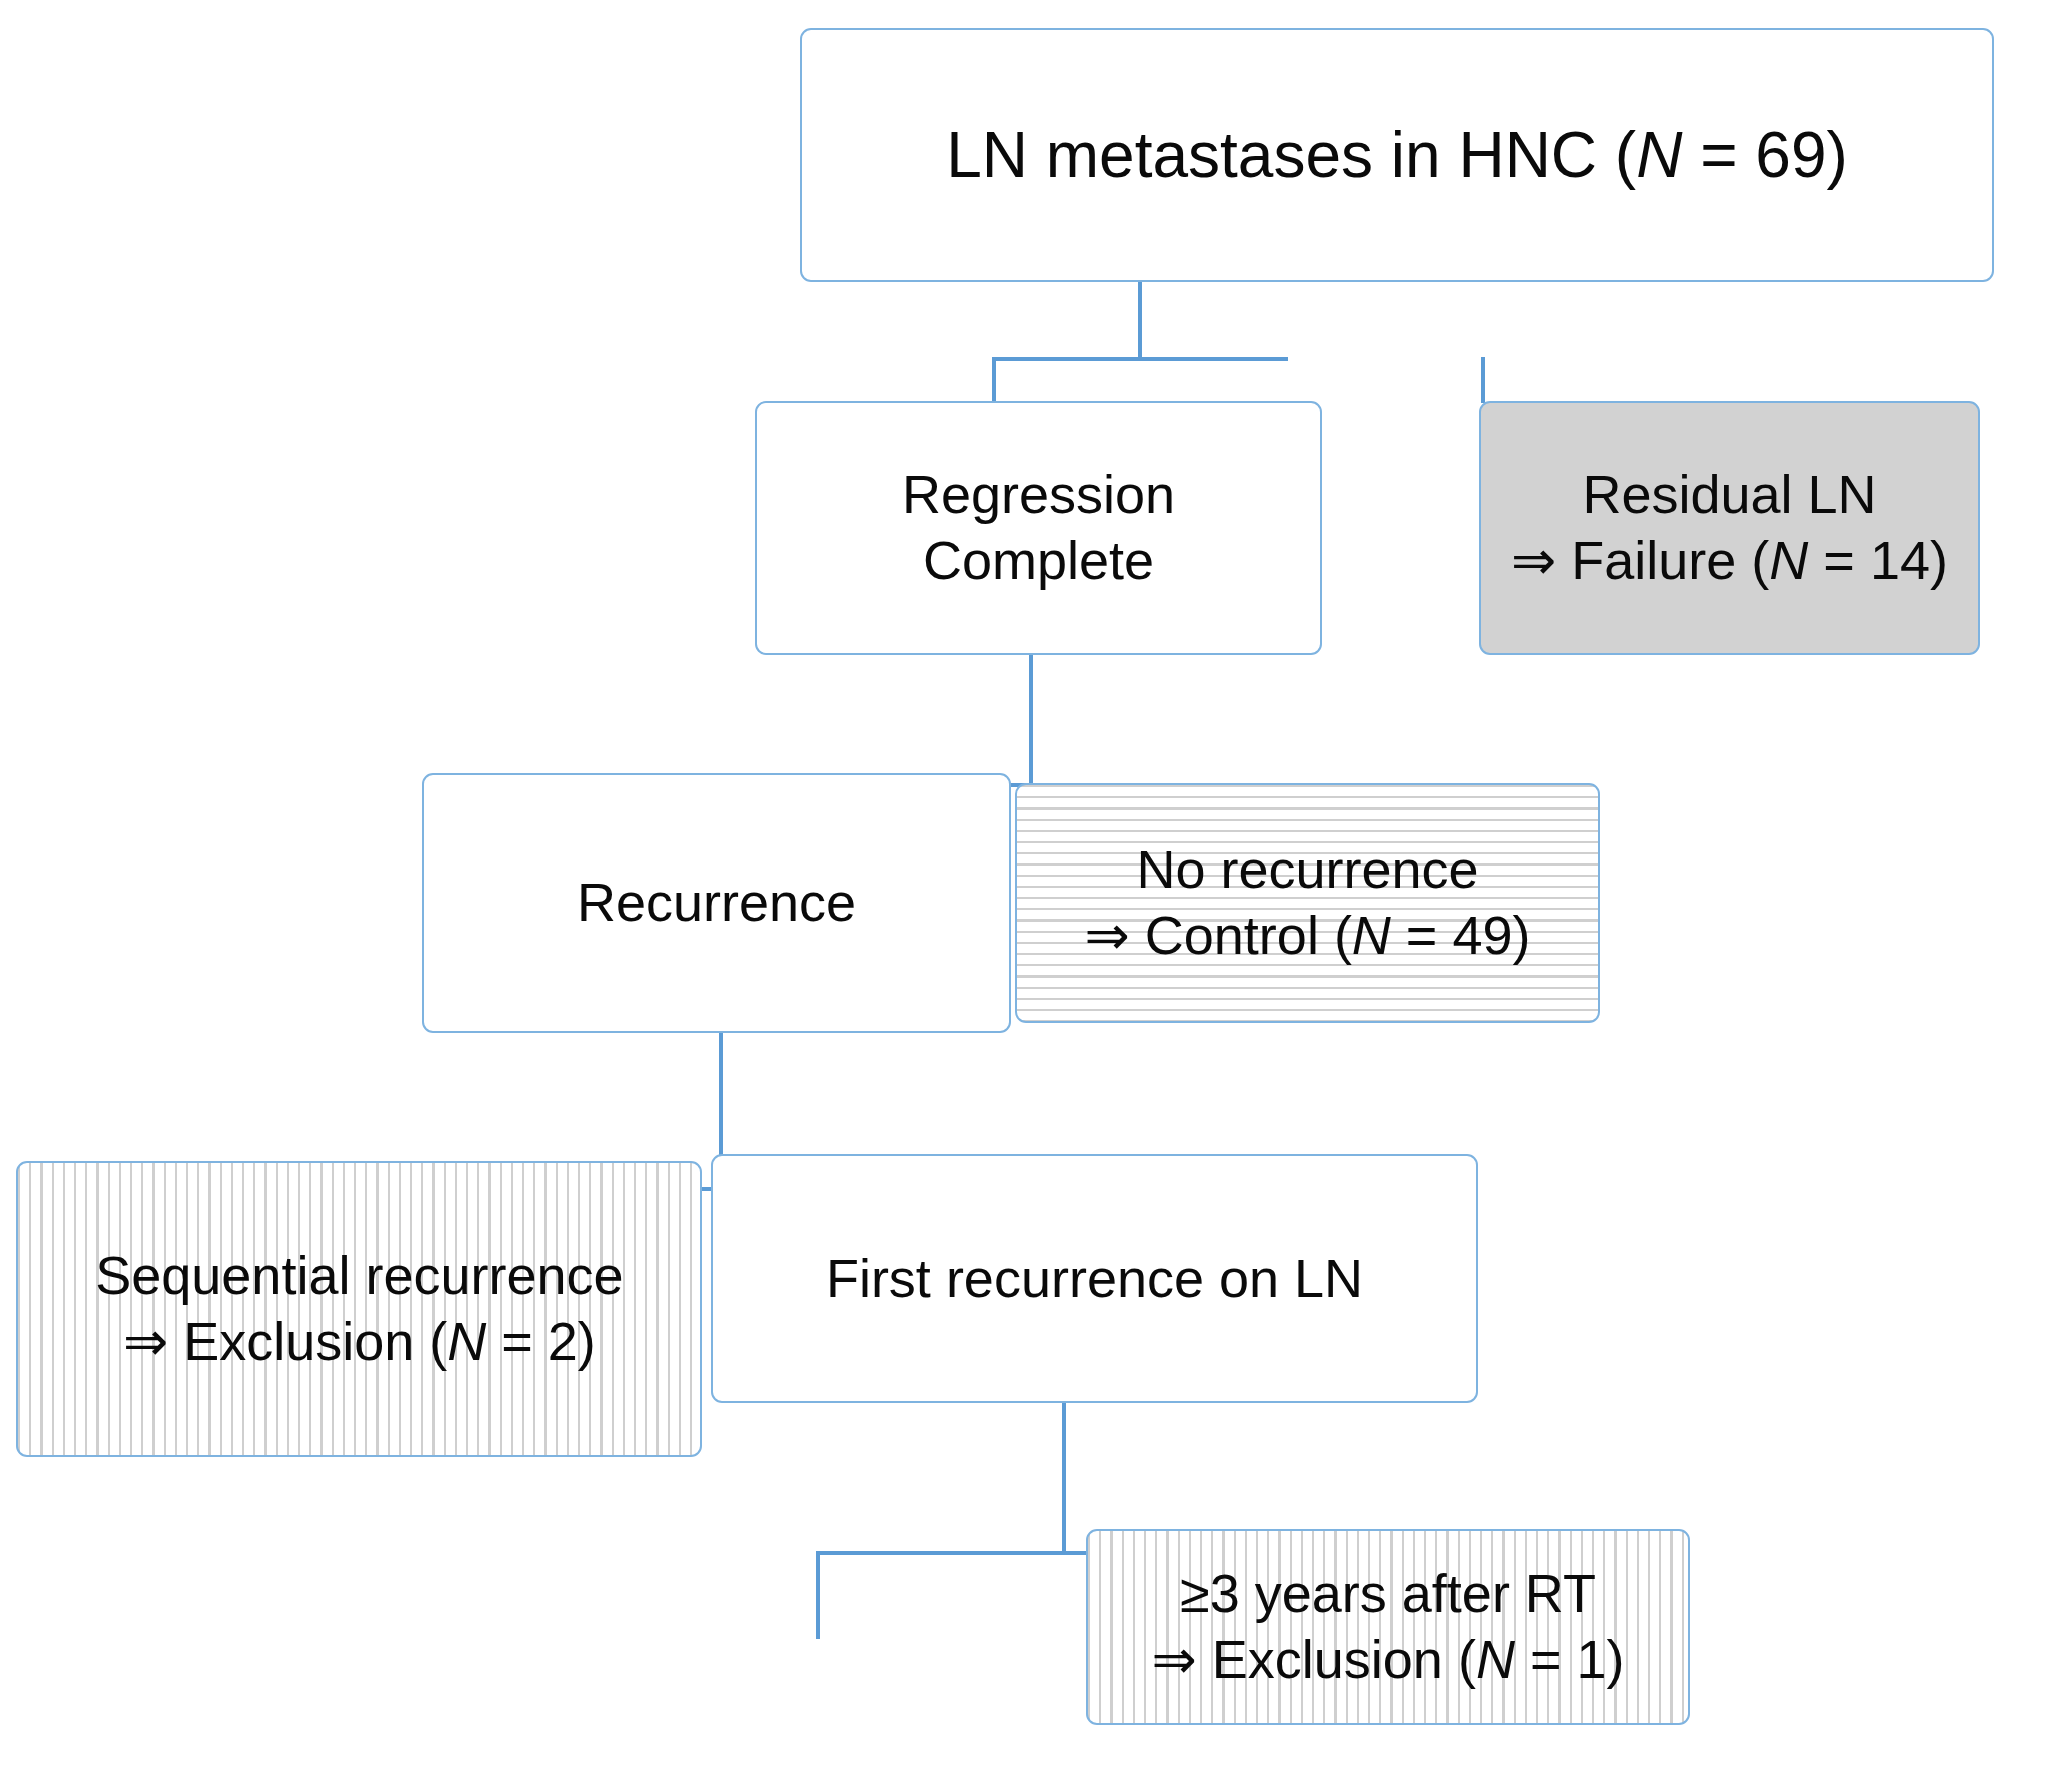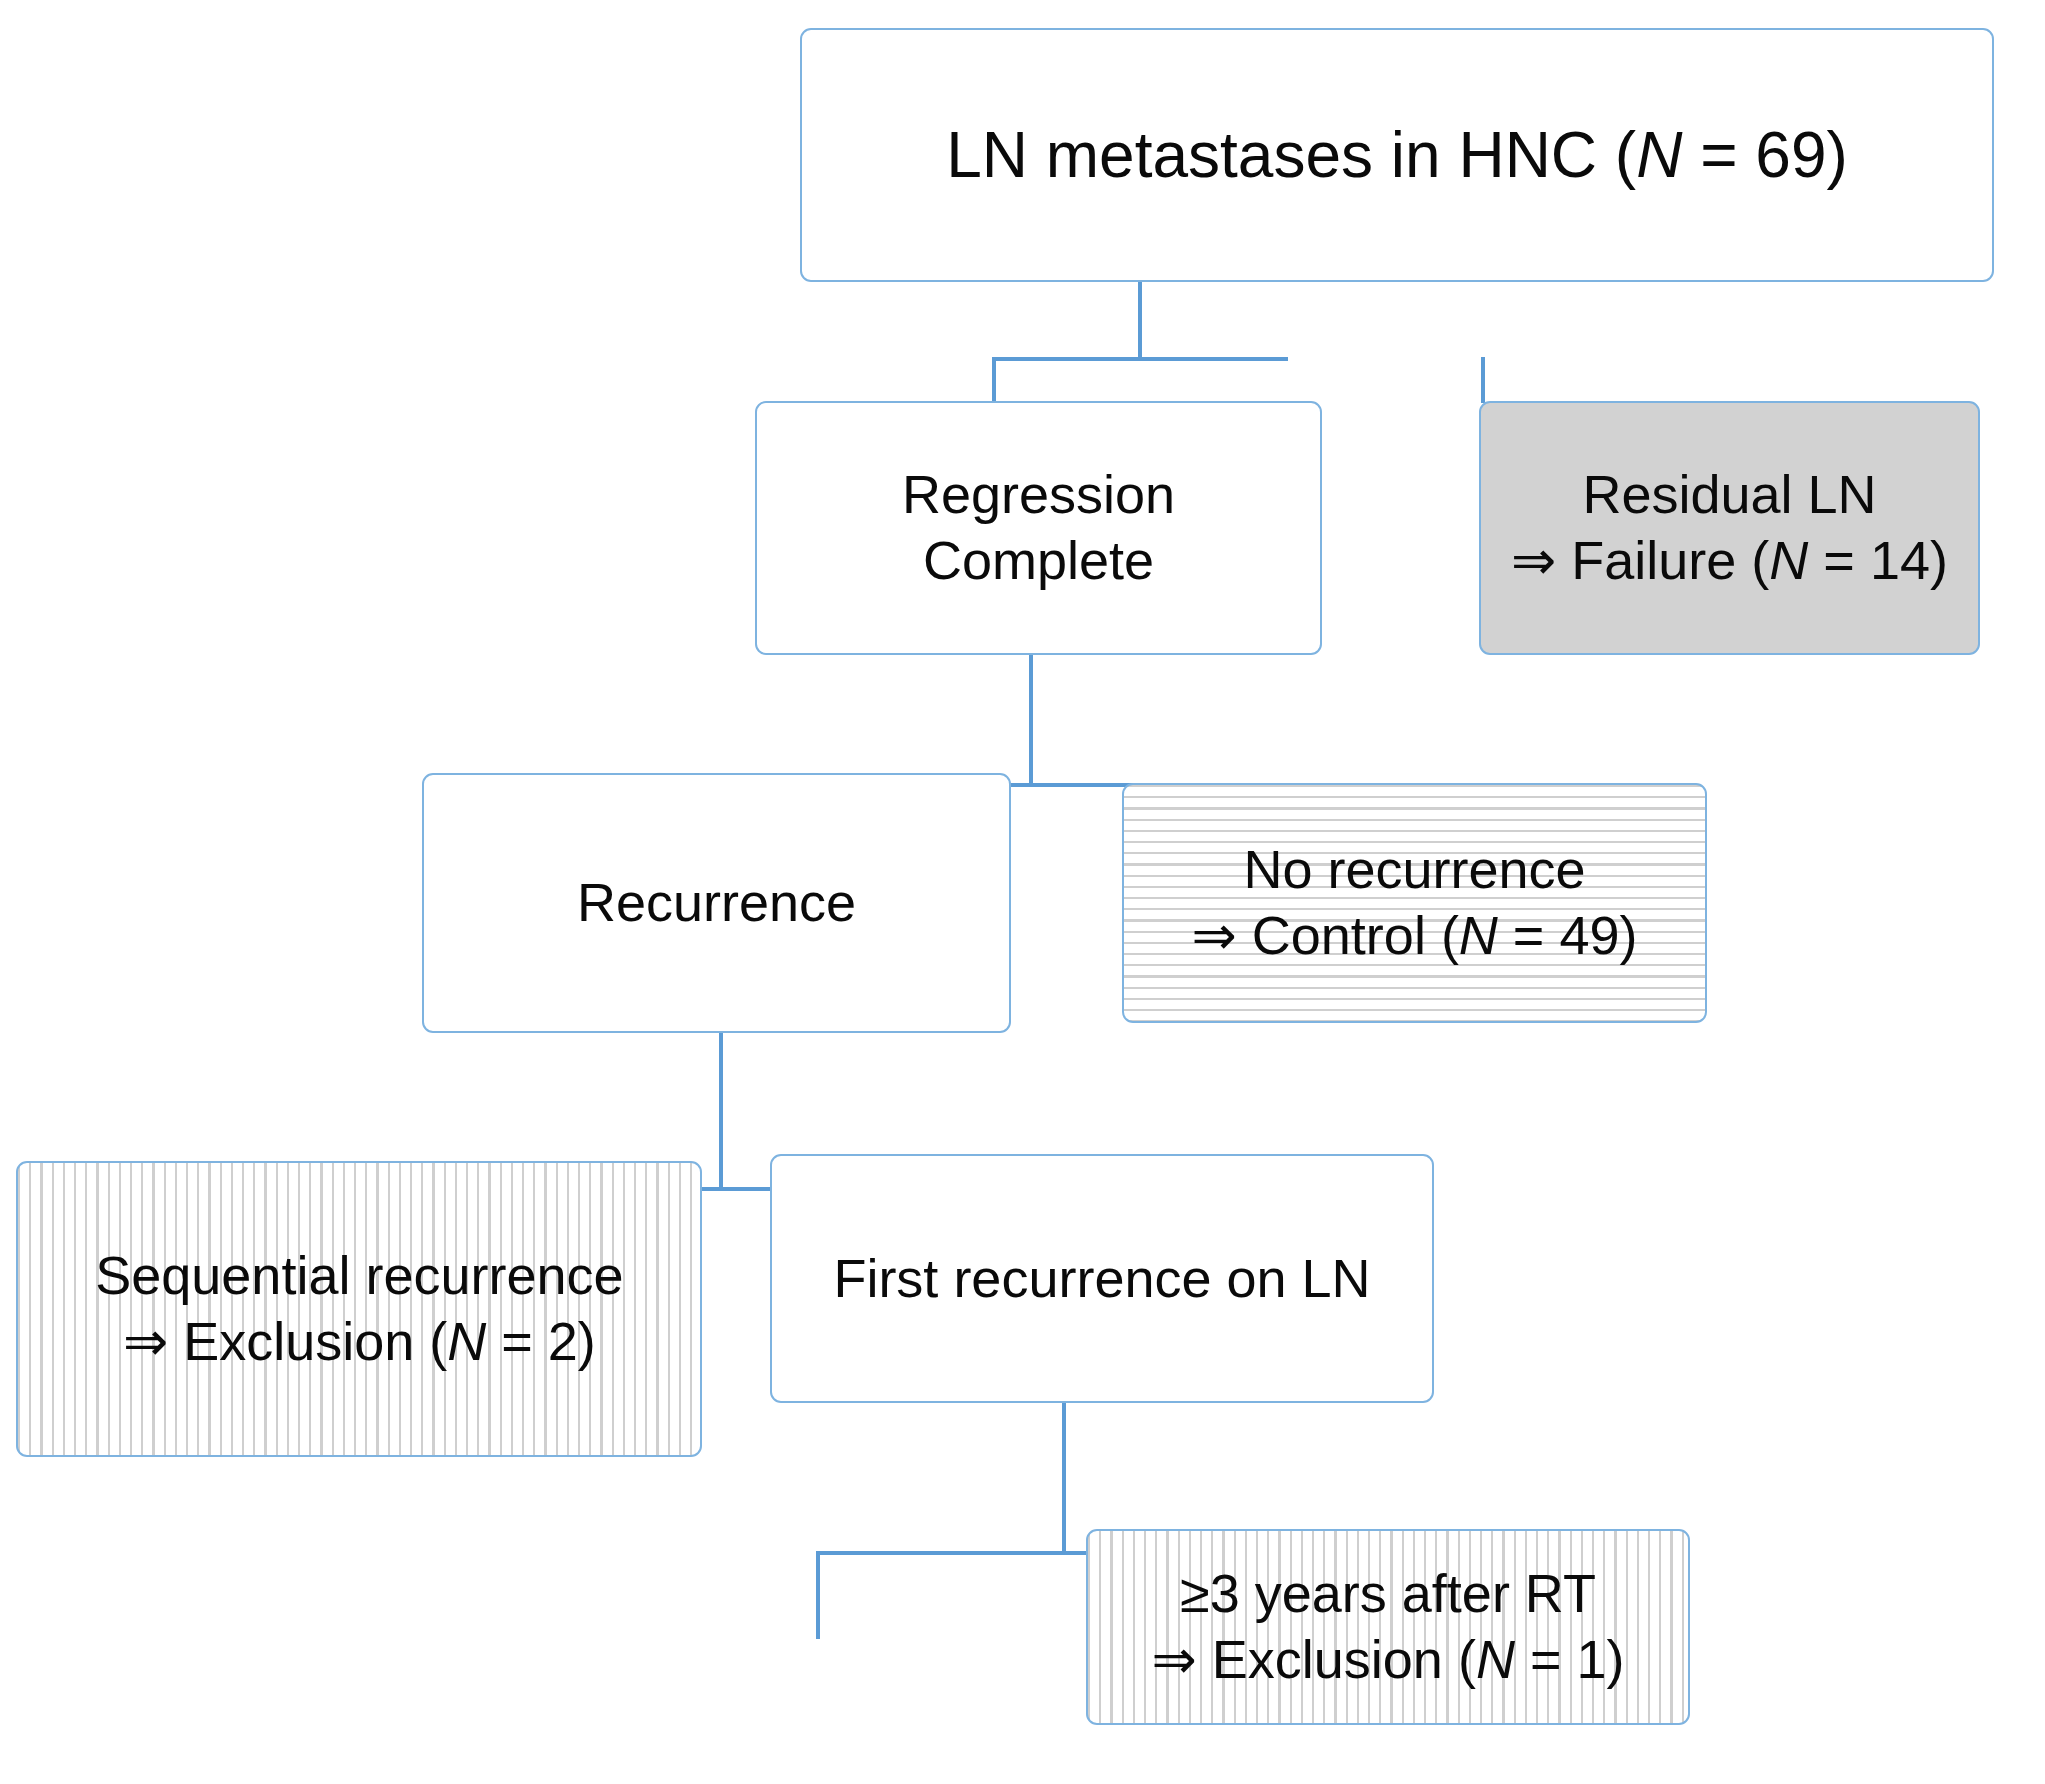--- a/index.html
+++ b/index.html
@@ -73,39 +73,39 @@
       <span>⇒ Failure (</span><i>N</i><span> = 14)</span>
     </span>
   </div>
 
   <div class="node fill-white" style="left:422px;top:773px;width:589px;height:260px;">
     <span class="ln">
       <span>Recurrence</span><i></i><span></span>
     </span>
   </div>
 
-  <div class="node fill-hhatch" style="left:1122px;top:783px;width:585px;height:240px;">
+  <div class="node fill-hhatch" style="left:1015px;top:783px;width:585px;height:240px;">
     <span class="ln">
       <span>No recurrence</span><i></i><span></span>
     </span>
     <span class="ln">
       <span>⇒ Control (</span><i>N</i><span> = 49)</span>
     </span>
   </div>
 
   <div class="node fill-vhatch" style="left:16.4px;top:1161px;width:686px;height:296px;">
     <span class="ln">
       <span>Sequential recurrence</span><i></i><span></span>
     </span>
     <span class="ln">
       <span>⇒ Exclusion (</span><i>N</i><span> = 2)</span>
     </span>
   </div>
 
-  <div class="node fill-white" style="left:770px;top:1154px;width:664px;height:249px;">
+  <div class="node fill-white" style="left:711px;top:1154px;width:767px;height:249px;">
     <span class="ln">
       <span>First recurrence on LN</span><i></i><span></span>
     </span>
   </div>
 
 
   <div class="node fill-vhatch" style="left:1086px;top:1529px;width:604px;height:196px;">
     <span class="ln">
       <span>≥3 years after RT</span><i></i><span></span>
     </span>

